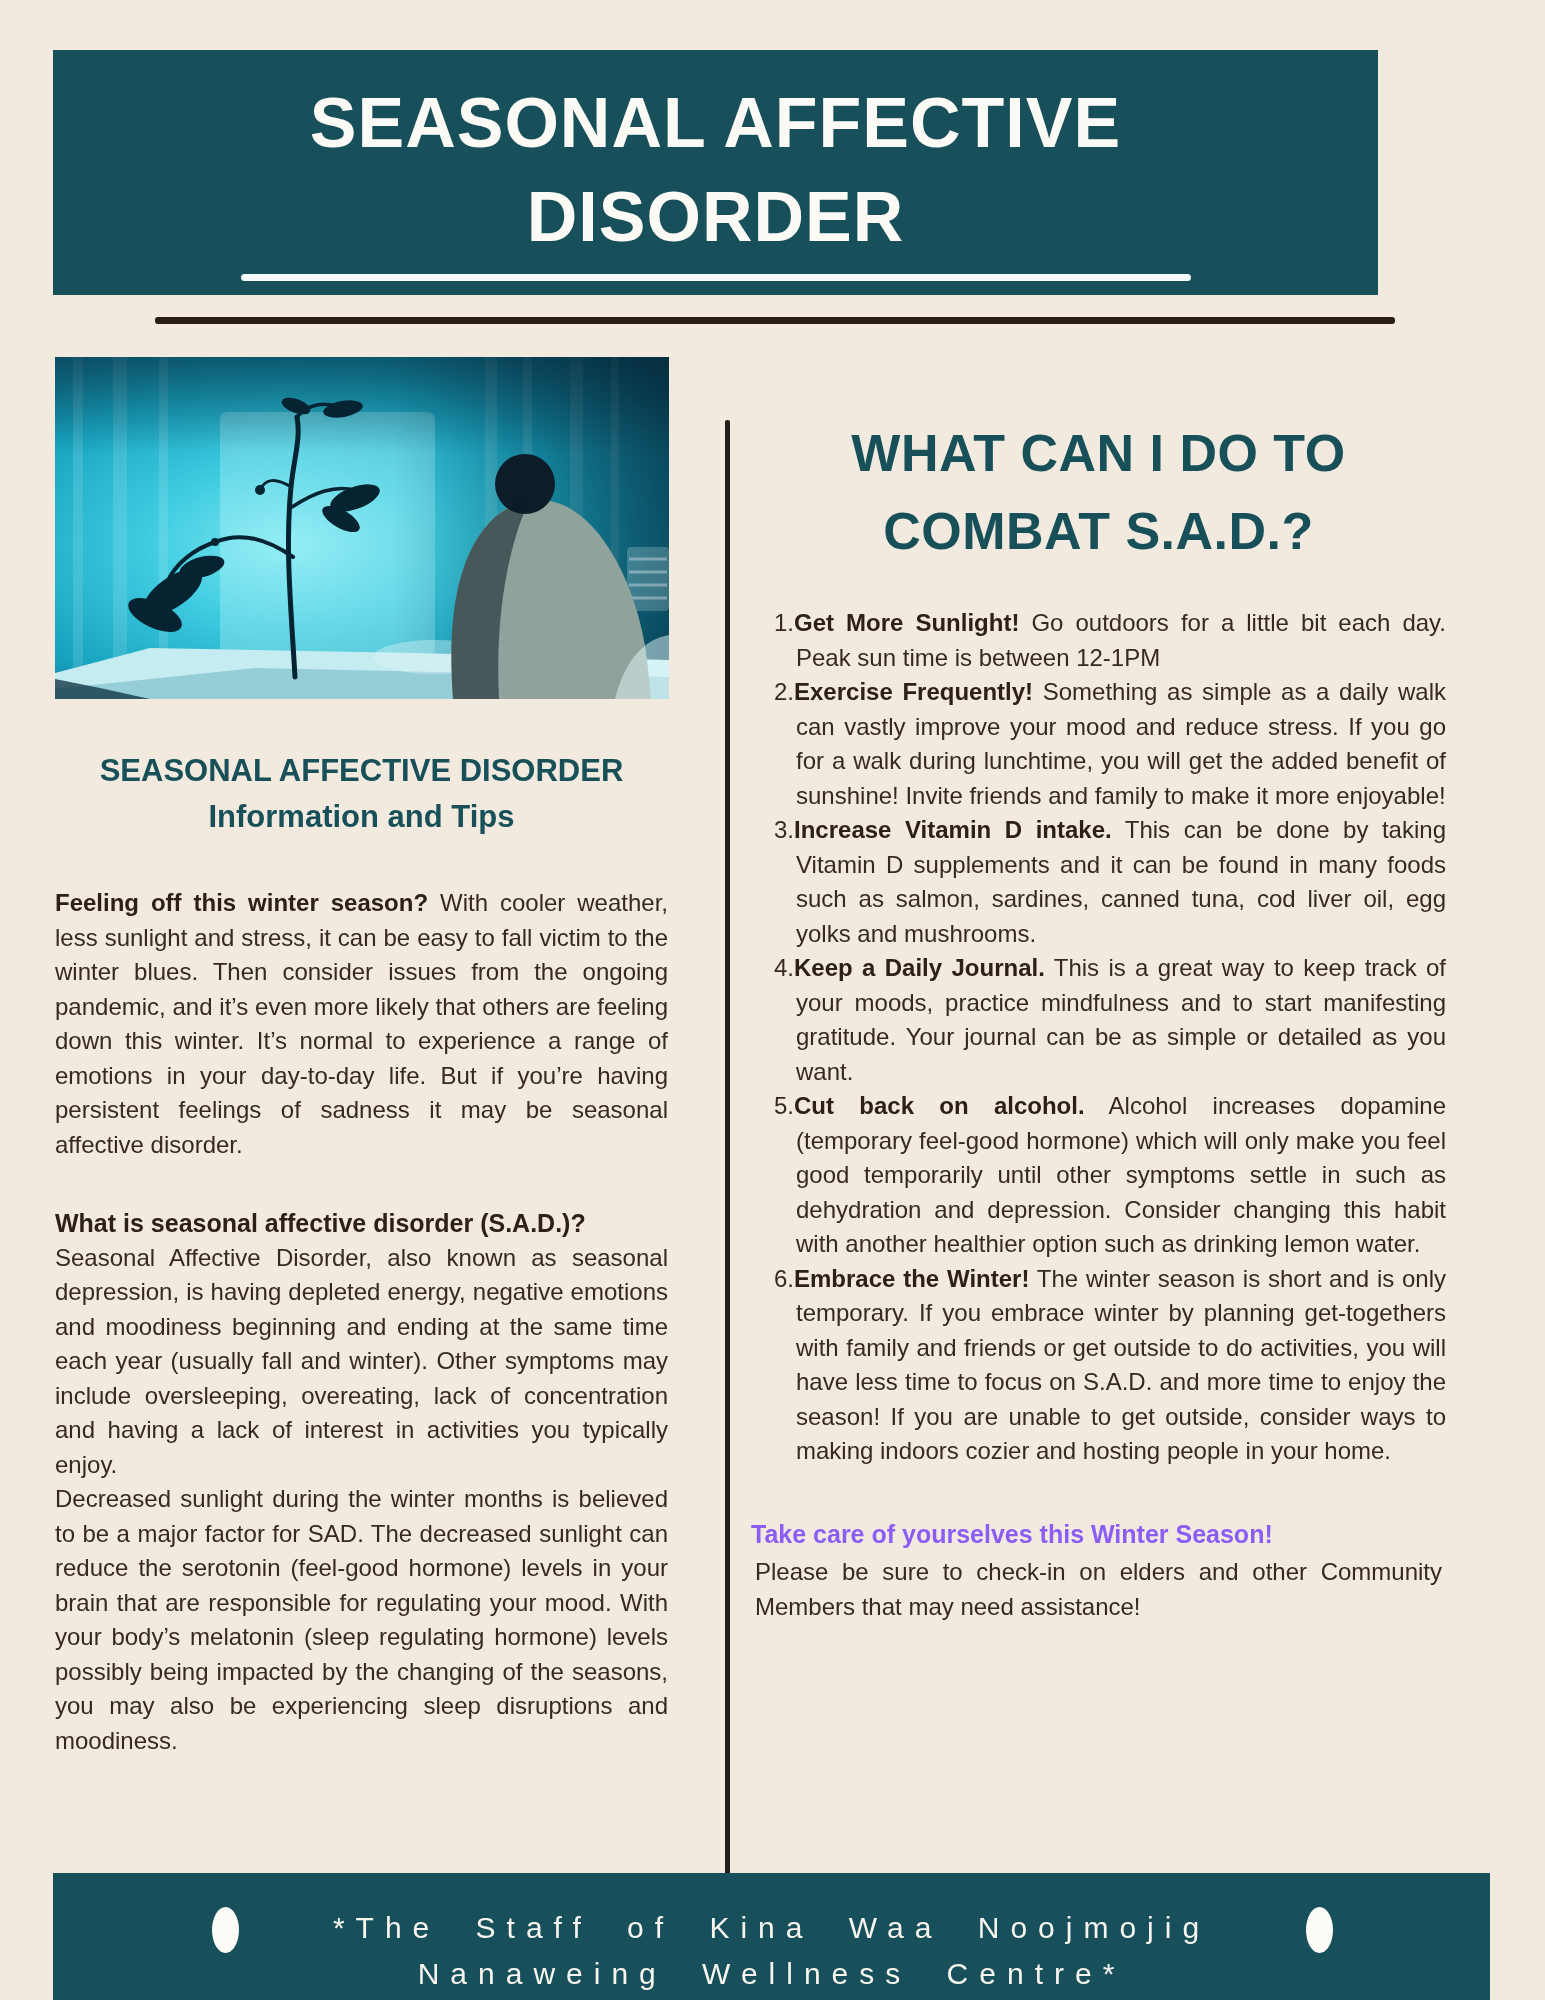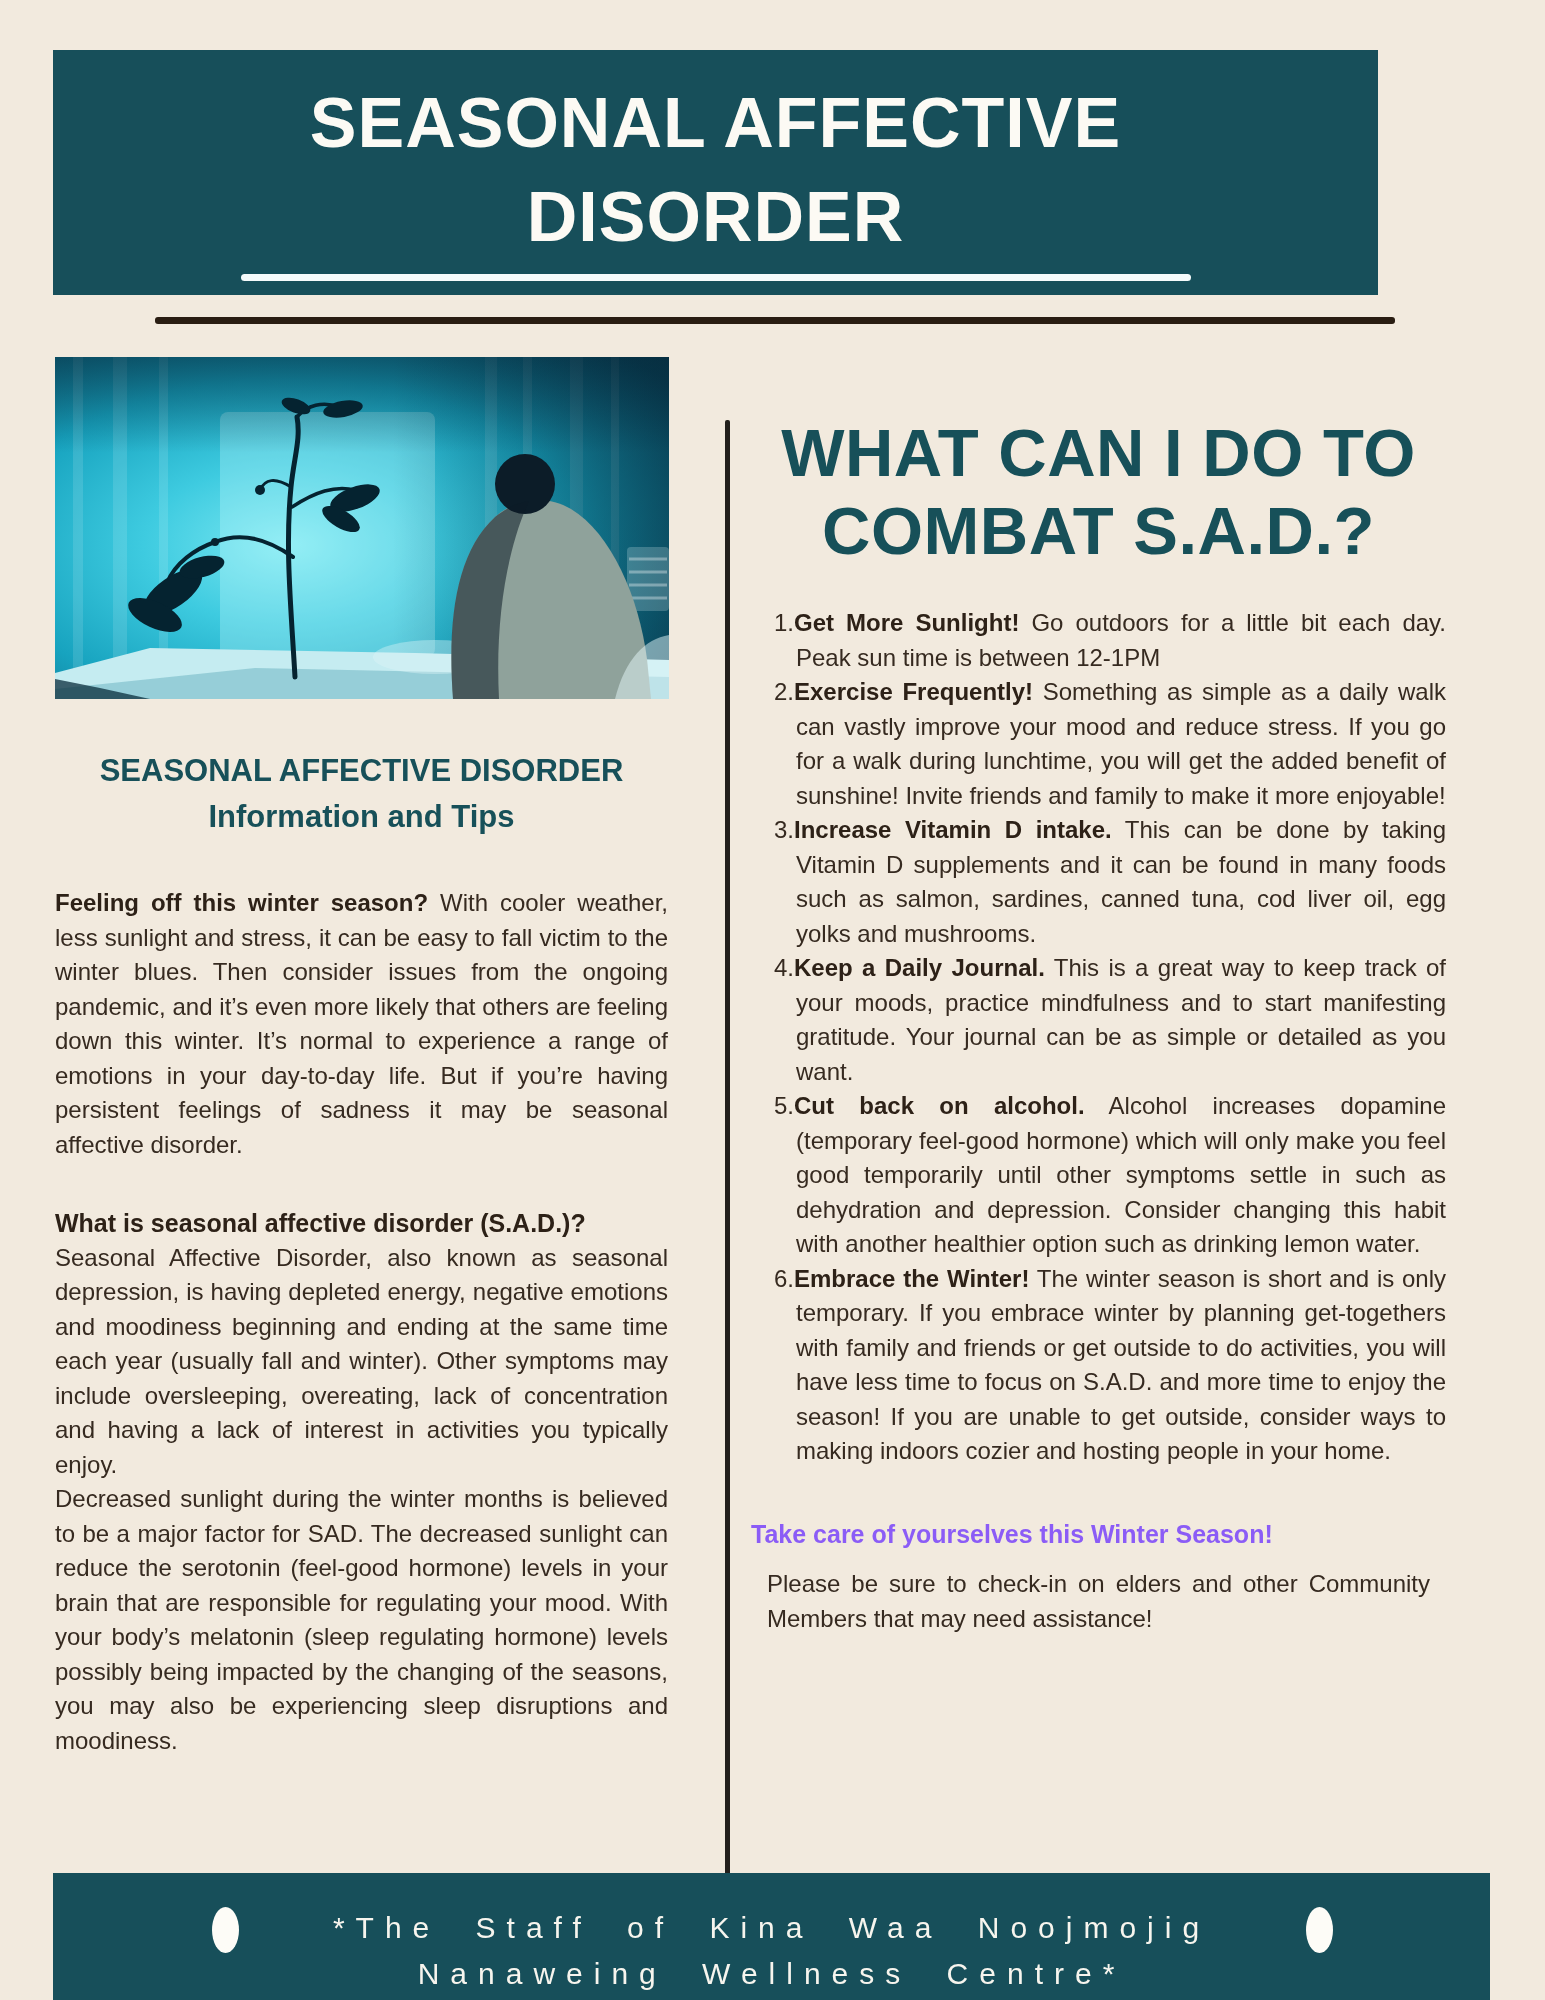--- a/index.html
+++ b/index.html
@@ -22,26 +22,26 @@
   .left-col{position:absolute;left:55px;top:748px;width:613px;}
   .left-heading{margin:0;text-align:center;color:#175059;font-weight:700;font-size:31px;line-height:46px;}
   .body-par{margin:0;font-size:24px;line-height:34.5px;text-align:justify;color:#362a20;}
   .intro{margin-top:46px;}
   .sub-heading{margin:44px 0 0 0;font-size:25px;line-height:34.5px;font-weight:700;color:#2d2117;}
   .lead{font-weight:700;color:#2d2117;}
 
   .divider{position:absolute;left:725px;top:420px;width:5px;height:1465px;background:#23201c;border-radius:2px;}
 
   .right-col{position:absolute;left:751px;top:414px;width:695px;}
-  .right-heading{margin:0;text-align:center;color:#175059;font-weight:700;font-size:67px;line-height:78px;letter-spacing:0.5px;}
+  .right-heading{margin:0;text-align:center;color:#175059;font-weight:700;font-size:52px;line-height:78px;letter-spacing:0.5px;}
   .tips{list-style:none;margin:36px 0 0 23px;padding:0;}
   .tips li{font-size:24px;line-height:34.5px;text-align:justify;padding-left:22px;text-indent:-22px;color:#362a20;}
   .outro{margin-top:48px;}
   .outro-lead{display:block;font-weight:700;font-size:25px;line-height:34.5px;color:#8b5cf6;}
-  .outro-text{margin:16px;font-size:24px;line-height:34.5px;text-align:justify;}
+  .outro-text{margin:4px;font-size:24px;line-height:34.5px;text-align:justify;}
 
   
   .footer{position:absolute;left:53px;top:1873px;width:1437px;height:127px;background:#174f5a;color:#f7f5ee;}
   .footer-line{margin:0;text-align:center;font-size:30px;line-height:46px;
                letter-spacing:11px;word-spacing:16px;font-weight:400;}
   .footer-line.first{padding-top:32px;}
   .footer-dot{position:absolute;width:27px;height:46px;background:#fdfcf7;border-radius:50%;top:34px;}
   .footer-dot.left{left:159px;}
   .footer-dot.right{left:1253px;}
 </style>

